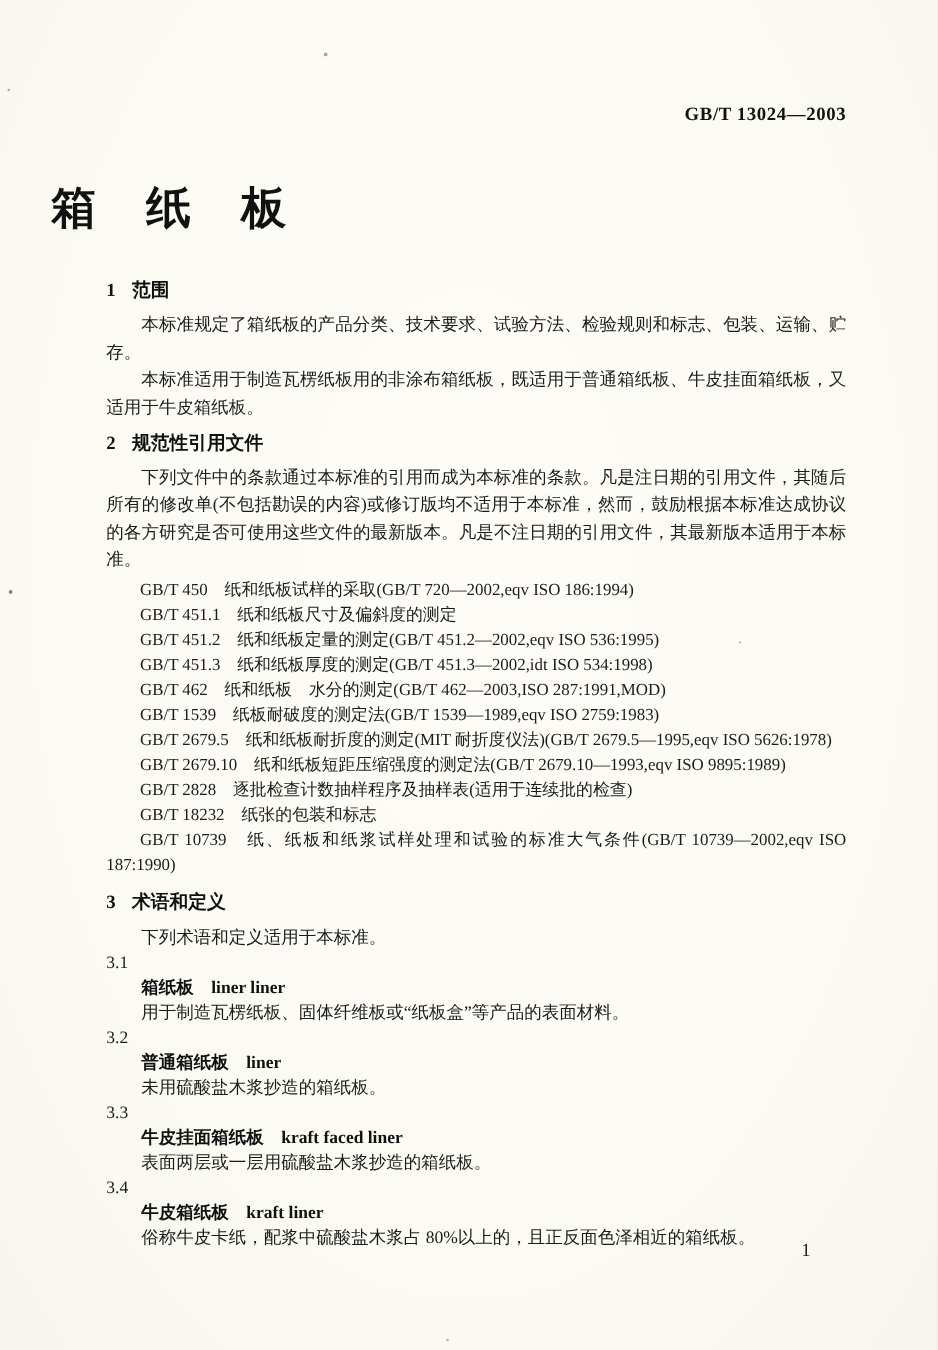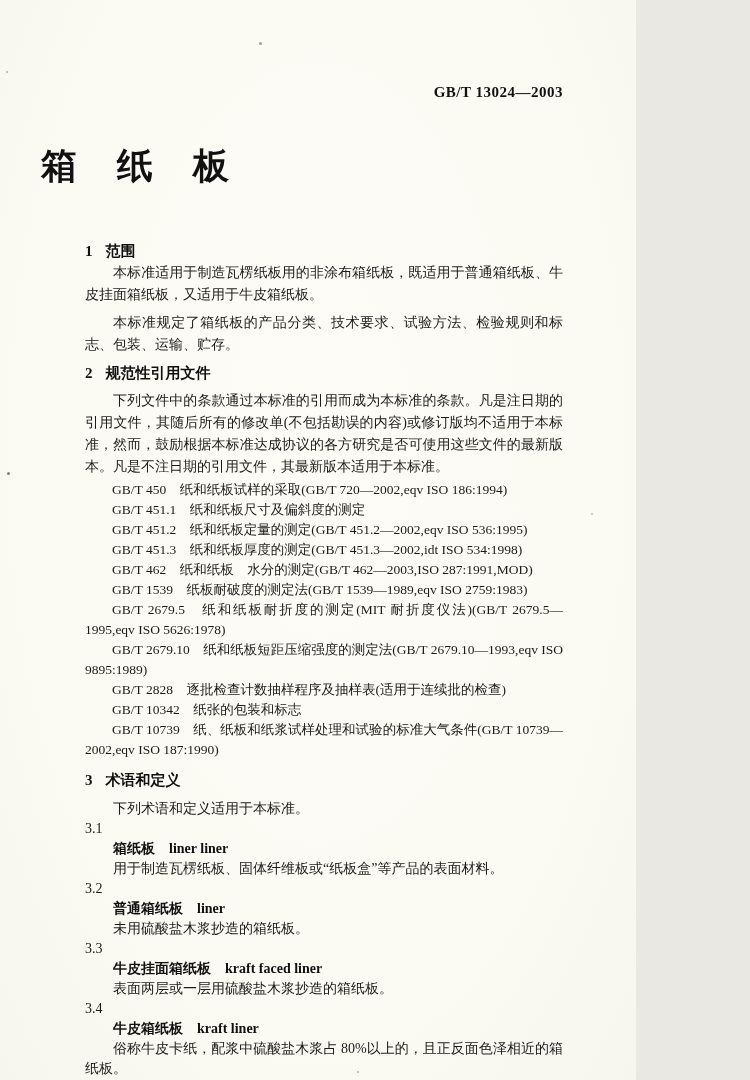--- a/index.html
+++ b/index.html
@@ -2,21 +2,21 @@
 <html><head>
 <meta charset="utf-8">
 <style>
   html, body {
     margin: 0;
     padding: 0;
     background: #e9e8e2;
   }
   .page {
     position: relative;
-    width: 636px;
+    width: 750px;
     height: 1080px;
     margin: 0;
     box-sizing: border-box;
     padding: 82px 73px 0 85px;
     background: radial-gradient(ellipse at 50% 42%, #fdfcf7 0%, #fbfaf3 62%, #f7f6ee 100%);
     color: #1b1b1b;
     font-family: "Liberation Serif", "DejaVu Serif", serif;
     overflow: hidden;
   }
   .doc-header {
@@ -36,21 +36,21 @@
     line-height: 36px;
     letter-spacing: 2px;
     color: #111;
   }
   .section-heading {
     font-size: 15px;
     font-weight: bold;
     line-height: 22px;
     color: #111;
   }
-  .mt-xl { margin-top: 56px; }
+  .mt-xl { margin-top: 38px; }
   .mt-sm { margin-top: 6px; }
   .mt-md { margin-top: 9px; }
   .section-heading .sec-title { margin-left: 13px; }
   .para {
     margin: 0;
     font-size: 14px;
     line-height: 22px;
     text-indent: 2em;
     text-align: justify;
   }
@@ -107,38 +107,38 @@
 
 <div class="page">
 
   <div class="doc-header">GB/T 13024—2003</div>
 
   <h1 class="doc-title">箱　纸　板</h1>
 
   <div class="section-heading mt-xl">
     <span class="sec-num">1</span><span class="sec-title">范围</span>
   </div>
+  <p class="para first">本标准规定了箱纸板的产品分类、技术要求、试验方法、检验规则和标志、包装、运输、贮存。</p>
   <p class="para">本标准适用于制造瓦楞纸板用的非涂布箱纸板，既适用于普通箱纸板、牛皮挂面箱纸板，又适用于牛皮箱纸板。</p>
-  <p class="para first">本标准规定了箱纸板的产品分类、技术要求、试验方法、检验规则和标志、包装、运输、贮存。</p>
 
   <div class="section-heading mt-sm">
     <span class="sec-num">2</span><span class="sec-title">规范性引用文件</span>
   </div>
   <p class="para first">下列文件中的条款通过本标准的引用而成为本标准的条款。凡是注日期的引用文件，其随后所有的修改单(不包括勘误的内容)或修订版均不适用于本标准，然而，鼓励根据本标准达成协议的各方研究是否可使用这些文件的最新版本。凡是不注日期的引用文件，其最新版本适用于本标准。</p>
   <div class="refs">
     <p class="ref">GB/T 450　纸和纸板试样的采取(GB/T 720—2002,eqv ISO 186:1994)</p>
     <p class="ref">GB/T 451.1　纸和纸板尺寸及偏斜度的测定</p>
     <p class="ref">GB/T 451.2　纸和纸板定量的测定(GB/T 451.2—2002,eqv ISO 536:1995)</p>
     <p class="ref">GB/T 451.3　纸和纸板厚度的测定(GB/T 451.3—2002,idt ISO 534:1998)</p>
     <p class="ref">GB/T 462　纸和纸板　水分的测定(GB/T 462—2003,ISO 287:1991,MOD)</p>
     <p class="ref">GB/T 1539　纸板耐破度的测定法(GB/T 1539—1989,eqv ISO 2759:1983)</p>
     <p class="ref">GB/T 2679.5　纸和纸板耐折度的测定(MIT 耐折度仪法)(GB/T 2679.5—1995,eqv ISO 5626:1978)</p>
     <p class="ref">GB/T 2679.10　纸和纸板短距压缩强度的测定法(GB/T 2679.10—1993,eqv ISO 9895:1989)</p>
     <p class="ref">GB/T 2828　逐批检查计数抽样程序及抽样表(适用于连续批的检查)</p>
-    <p class="ref">GB/T 10342　纸张的包装和标志</p>
+    <p class="ref">GB/T 18232　纸张的包装和标志</p>
     <p class="ref">GB/T 10739　纸、纸板和纸浆试样处理和试验的标准大气条件(GB/T 10739—2002,eqv ISO 187:1990)</p>
   </div>
 
   <div class="section-heading mt-md">
     <span class="sec-num">3</span><span class="sec-title">术语和定义</span>
   </div>
   <p class="terms-intro">下列术语和定义适用于本标准。</p>
 
   <div>
     <div class="clause-num">3.1</div>

